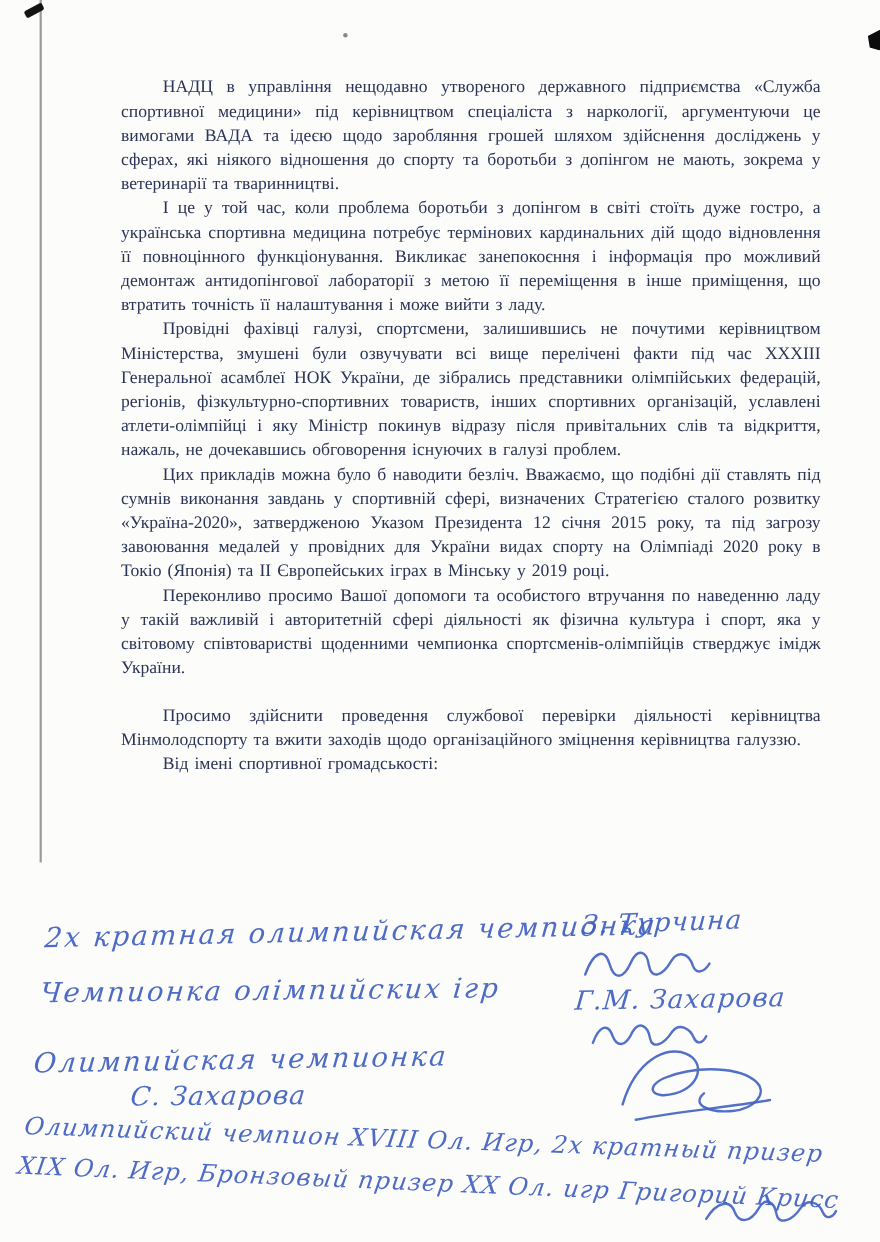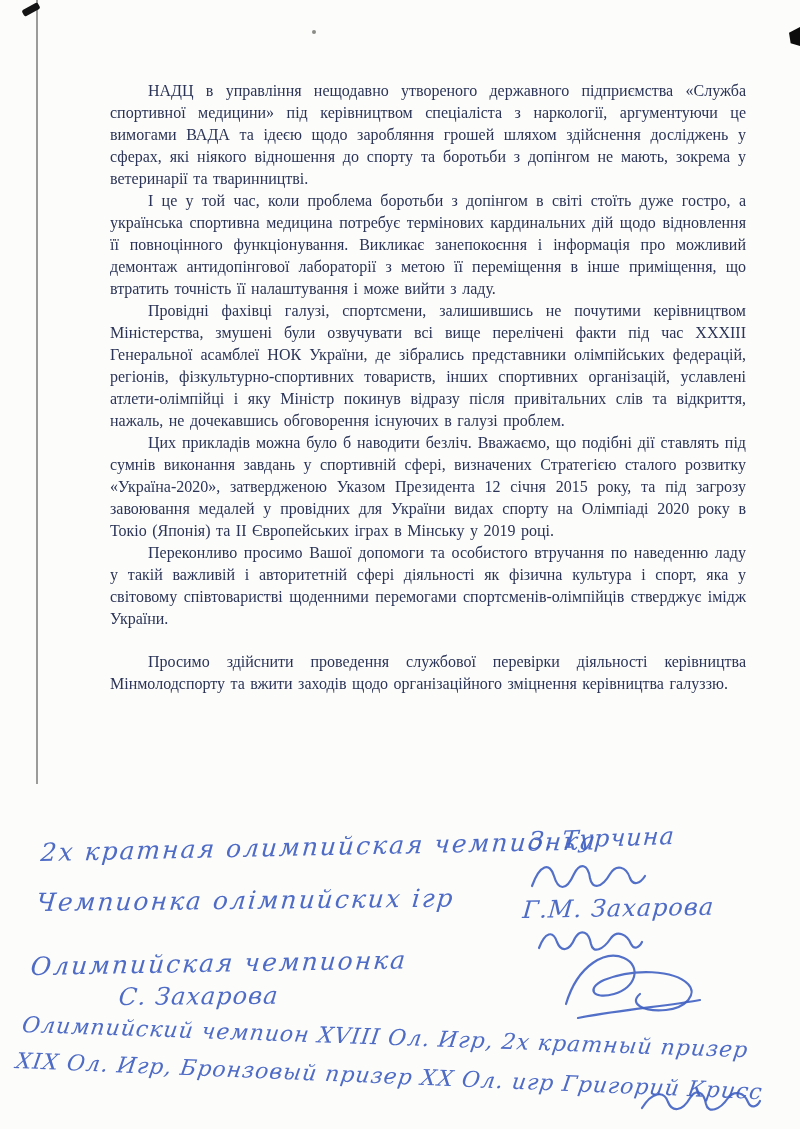--- a/index.html
+++ b/index.html
@@ -22,21 +22,21 @@
   .mark-tr{
     position:absolute;right:0;top:27px;width:11px;height:19px;
     background:#0c0c0c;clip-path:polygon(100% 0,100% 100%,15% 85%,0 30%);
   }
   .dot-top{
     position:absolute;left:312px;top:30px;width:4px;height:4px;
     background:#8a8a86;border-radius:50%;
   }
   
   .body-text{
-    position:absolute;left:110px;top:80px;width:636px;
+    position:absolute;left:110px;top:69px;width:636px;
     color:#2b3457;
     font-size:16px;line-height:22px;
     text-align:justify;
     word-spacing:1.5px;
   }
   .body-text p{margin:0;text-indent:38px;}
   .body-text p.final{margin-top:21px;}
   .closing{
     margin-top:48px;
     text-indent:2px;
@@ -76,22 +76,23 @@
   <div class="edge-line"></div>
   <div class="mark-tl"></div>
   <div class="mark-tr"></div>
   <div class="dot-top"></div>
 
   <div class="body-text">
     <p>НАДЦ в управління нещодавно утвореного державного підприємства «Служба спортивної медицини» під керівництвом спеціаліста з наркології, аргументуючи це вимогами ВАДА та ідеєю щодо заробляння грошей шляхом здійснення досліджень у сферах, які ніякого відношення до спорту та боротьби з допінгом не мають, зокрема у ветеринарії та тваринництві.</p>
     <p>І це у той час, коли проблема боротьби з  допінгом в світі стоїть дуже гостро, а українська спортивна медицина потребує термінових кардинальних дій щодо відновлення її повноцінного функціонування. Викликає занепокоєння і інформація про можливий демонтаж антидопінгової лабораторії з метою її переміщення в інше приміщення, що втратить точність її налаштування і може вийти з ладу.</p>
     <p>Провідні фахівці галузі, спортсмени, залишившись не почутими керівництвом Міністерства, змушені були озвучувати всі вище перелічені факти під час XXXIII Генеральної асамблеї НОК України, де зібрались представники олімпійських федерацій, регіонів, фізкультурно-спортивних товариств, інших спортивних організацій, уславлені атлети-олімпійці і яку Міністр покинув відразу після привітальних слів та відкриття, нажаль, не дочекавшись обговорення існуючих в галузі проблем.</p>
     <p>Цих прикладів можна було б наводити безліч. Вважаємо, що подібні дії ставлять під сумнів виконання завдань у спортивній сфері, визначених Стратегією сталого розвитку «Україна-2020», затвердженою Указом Президента 12 січня 2015 року, та під загрозу завоювання медалей у провідних для України видах спорту на Олімпіаді 2020 року в Токіо (Японія) та ІІ Європейських іграх в Мінську у 2019 році.</p>
-    <p>Переконливо просимо Вашої допомоги та особистого втручання по наведенню ладу у такій важливій і авторитетній сфері діяльності як фізична культура і спорт, яка у світовому співтоваристві щоденними перемогами спортсменів-олімпійців стверджує імідж України.</p>
+    <p>Переконливо просимо Вашої допомоги та особистого втручання по наведенню ладу у такій важливій і авторитетній сфері діяльності як фізична культура і спорт, яка у світовому співтоваристві щоденними чемпионка спортсменів-олімпійців стверджує імідж України.</p>
     <p class="final">Просимо здійснити проведення службової перевірки діяльності керівництва Мінмолодспорту та вжити заходів щодо організаційного зміцнення керівництва галуззю.</p>
+    <p class="closing">Від імені спортивної громадськості:</p>
   </div>
 
   <div class="hw hw-l1">2х кратная олимпийская чемпионка</div>
   <div class="hw hw-r1">З. Турчина</div>
   <div class="hw hw-l2">Чемпионка олімпийских ігр</div>
   <div class="hw hw-r2">Г.М. Захарова</div>
   <div class="hw hw-l3">Олимпийская чемпионка</div>
   <div class="hw hw-l3b">С. Захарова</div>
   <div class="hw hw-b1">Олимпийский чемпион XVIII Ол. Игр, 2х кратный призер</div>
   <div class="hw hw-b2">XIX Ол. Игр, Бронзовый призер XX Ол. игр Григорий Крисс</div>

